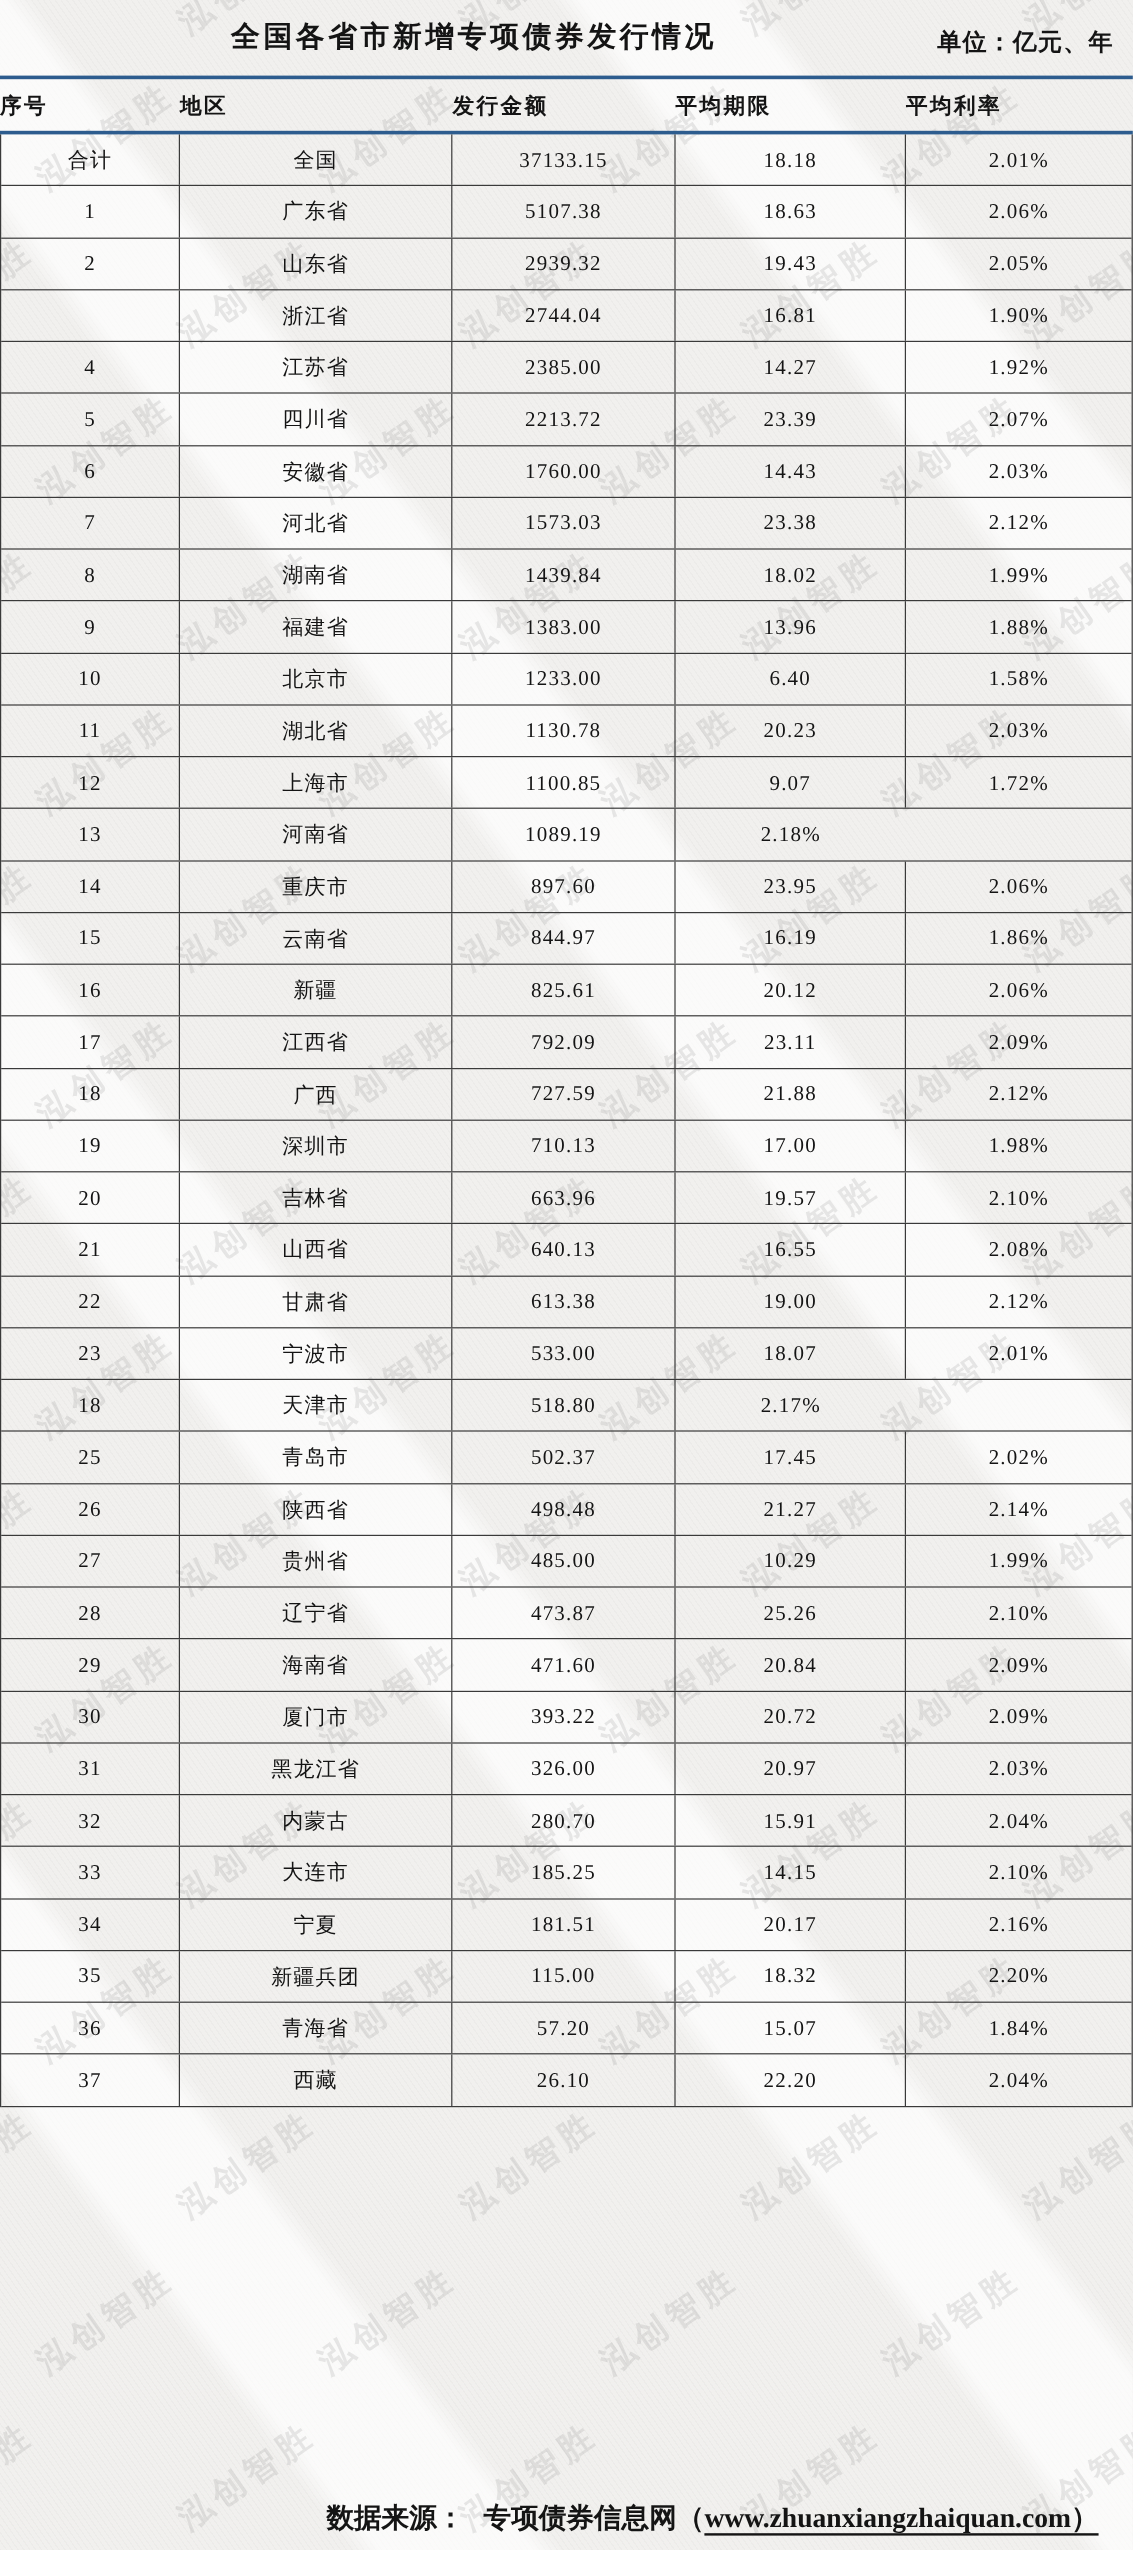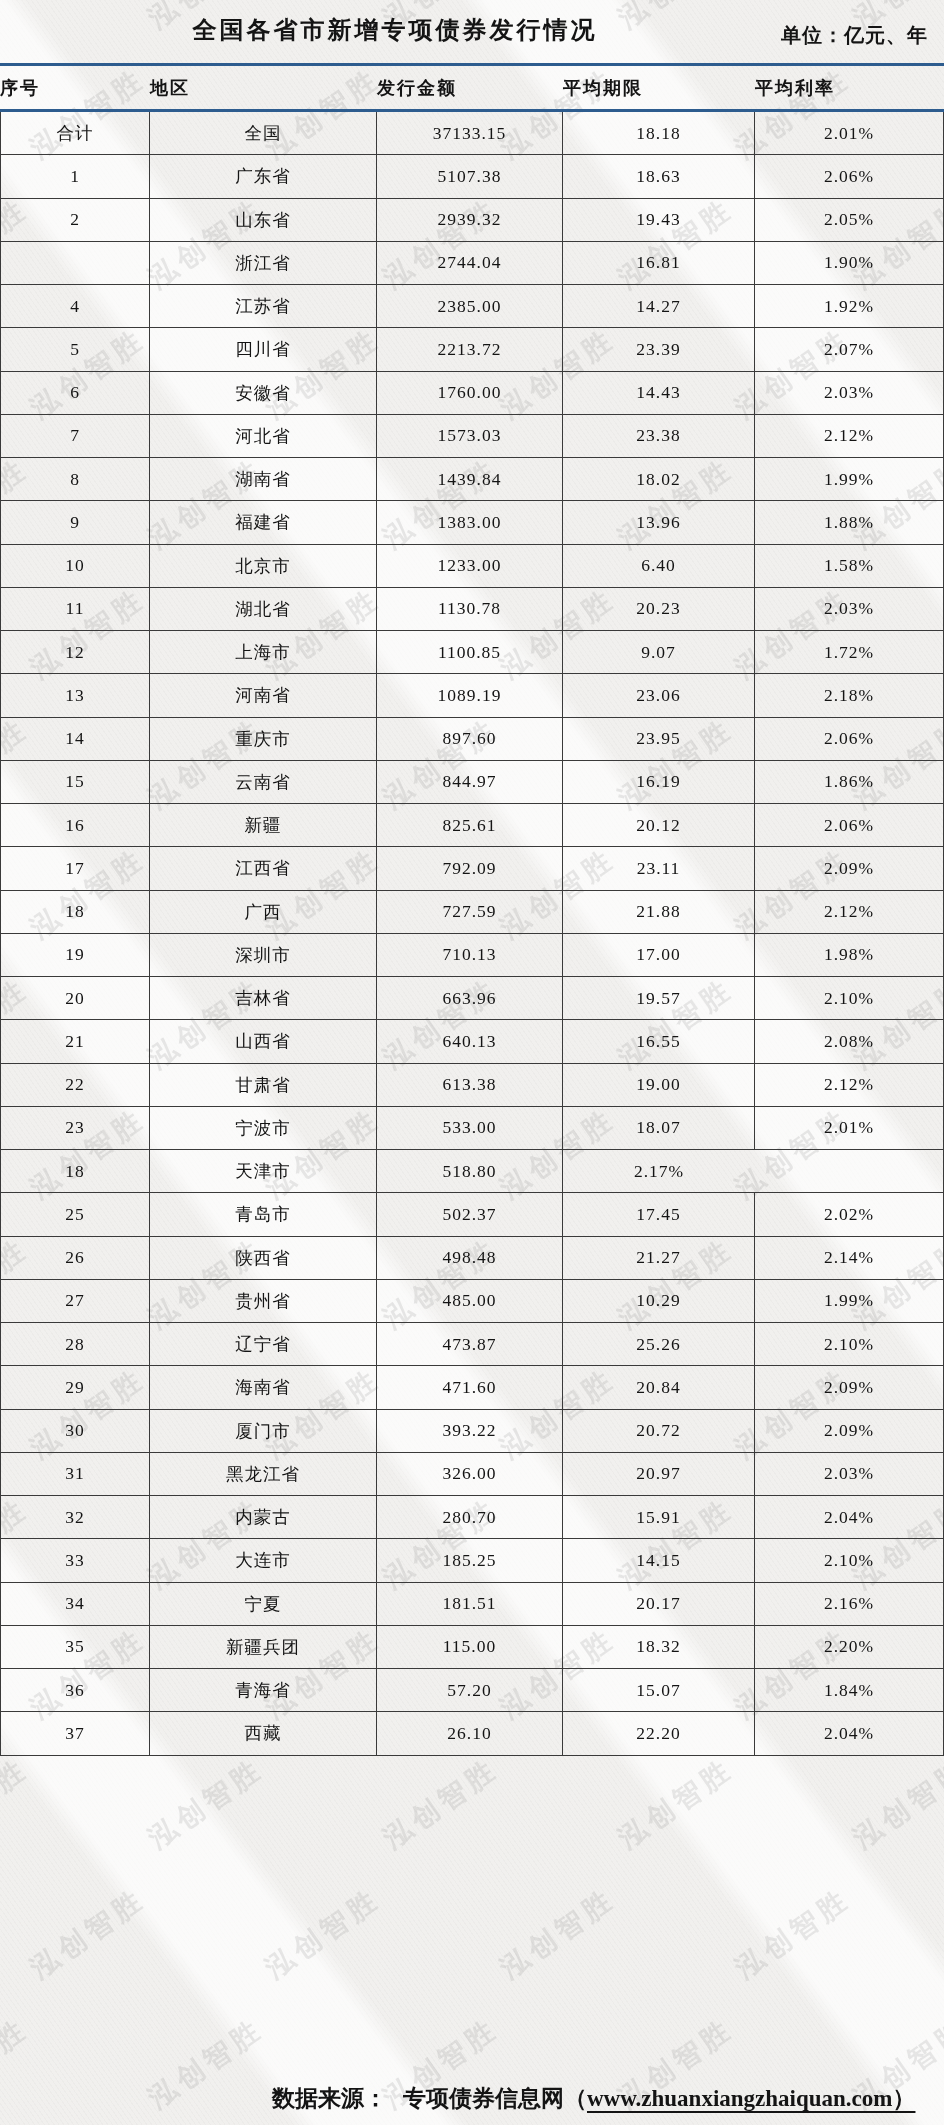--- a/index.html
+++ b/index.html
@@ -260,21 +260,20 @@
     <div class="td">上海市</div>
     <div class="td">1100.85</div>
     <div class="td">9.07</div>
     <div class="td">1.72%</div>
   </div>
 
   <div class="tr">
     <div class="td">13</div>
     <div class="td">河南省</div>
     <div class="td">1089.19</div>
-    <div class="td">23.06</div>
     <div class="td">2.18%</div>
   </div>
 
   <div class="tr">
     <div class="td">14</div>
     <div class="td">重庆市</div>
     <div class="td">897.60</div>
     <div class="td">23.95</div>
     <div class="td">2.06%</div>
   </div>

